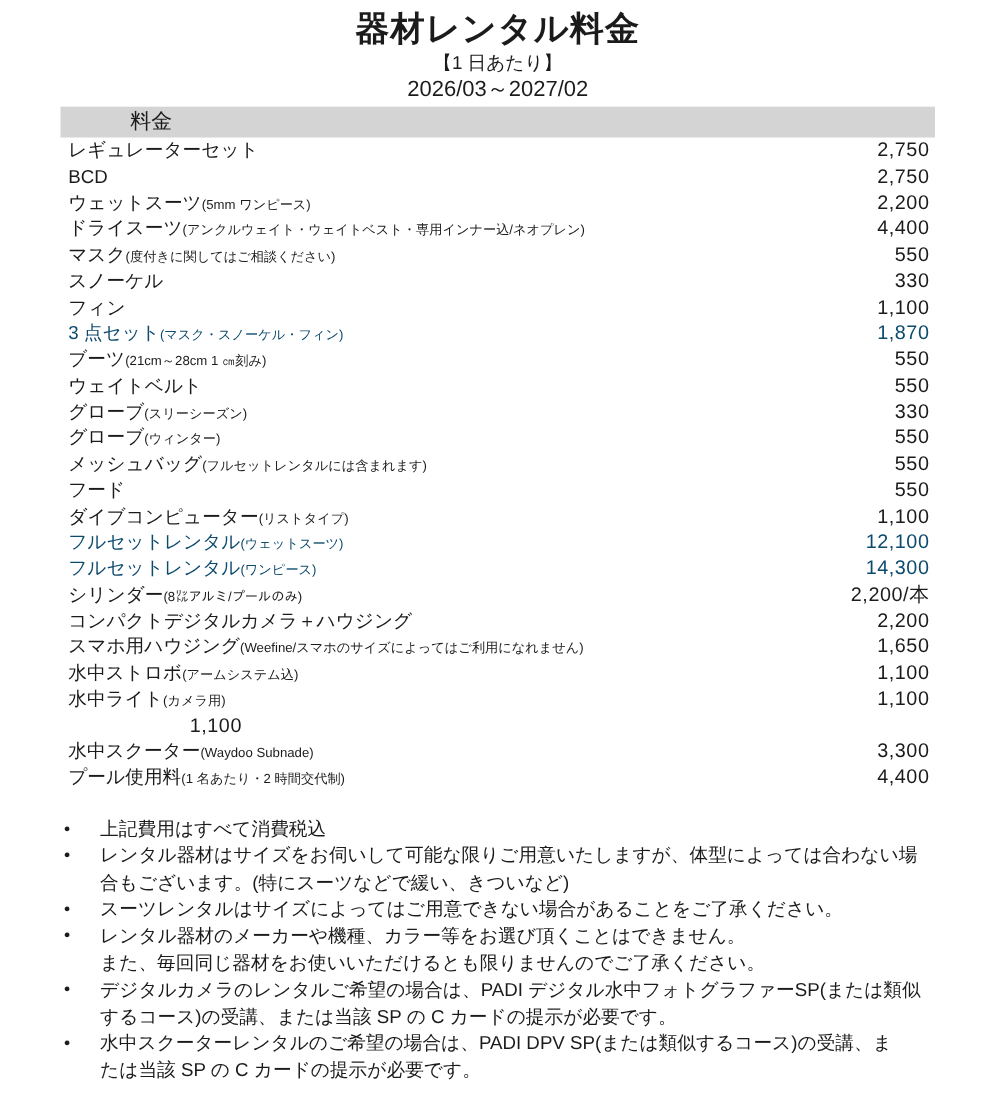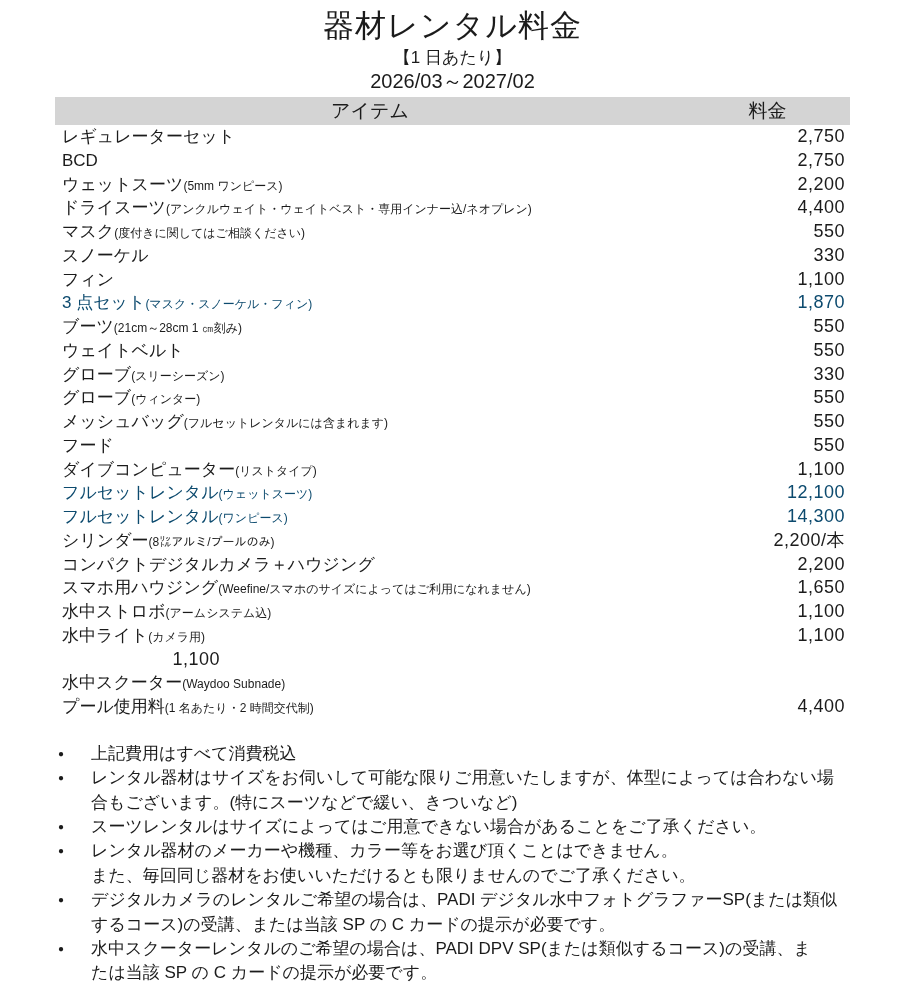--- a/index.html
+++ b/index.html
@@ -2,21 +2,21 @@
 <html><head>
 <meta charset="utf-8">
 <style>
   html,body{margin:0;padding:0;background:#ffffff;}
   .page{
     width:905px;height:996px;margin:0 auto;background:#ffffff;
     font-family:"Liberation Sans","DejaVu Sans",sans-serif;
     color:#1b1b1b;overflow:hidden;position:relative;
   }
   .doc-header{text-align:center;padding-top:6px;}
-  .doc-title{font-size:31px;line-height:40px;font-weight:400;letter-spacing:1px;text-align:center;}
+  .doc-title{font-size:31px;line-height:40px;font-weight:700;letter-spacing:1px;text-align:center;}
   .doc-subtitle{font-size:17px;line-height:23px;text-align:center;}
   .doc-period{font-size:20px;line-height:24px;}
   .price-table{margin:4px 55px 0 55px;}
   .t-head{
     display:flex;height:28px;background:#d4d4d4;
     font-size:19px;line-height:28px;
   }
   .t-head .col-item{flex:1;text-align:center;}
   .t-head .col-price{width:165px;text-align:center;}
   .t-body{}
@@ -38,21 +38,20 @@
 <div class="page">
 
   <div class="doc-header">
     <div class="doc-title">器材レンタル料金</div>
     <div class="doc-subtitle">【1 日あたり】</div>
     <div class="doc-period">2026/03～2027/02</div>
   </div>
 
   <div class="price-table">
     <div class="t-head">
-      <div class="col-item">アイテム</div>
       <div class="col-price">料金</div>
     </div>
     <div class="t-body" id="table-body">
         <div class="t-row">
           <div class="cell-item"><span class="item-name">レギュレーターセット</span></div>
           <div class="cell-price"><span class="item-price">2,750</span></div>
         </div>
         <div class="t-row">
           <div class="cell-item"><span class="item-name">BCD</span></div>
           <div class="cell-price"><span class="item-price">2,750</span></div>
@@ -135,20 +134,21 @@
         </div>
         <div class="t-row">
           <div class="cell-item"><span class="item-name">水中ライト</span><span class="item-detail">(カメラ用)</span></div>
           <div class="cell-price"><span class="item-price">1,100</span></div>
         </div>
         <div class="t-row">
           <div class="cell-price"><span class="item-price">1,100</span></div>
         </div>
         <div class="t-row">
           <div class="cell-item"><span class="item-name">水中スクーター</span><span class="item-detail">(Waydoo Subnade)</span></div>
+          <div class="cell-price"><span class="item-price">3,300</span></div>
         </div>
         <div class="t-row">
           <div class="cell-item"><span class="item-name">プール使用料</span><span class="item-detail">(1 名あたり・2 時間交代制)</span></div>
           <div class="cell-price"><span class="item-price">4,400</span></div>
         </div>
       </div>
   </div>
 
   <div class="notes" id="notes-list">
       <div>

